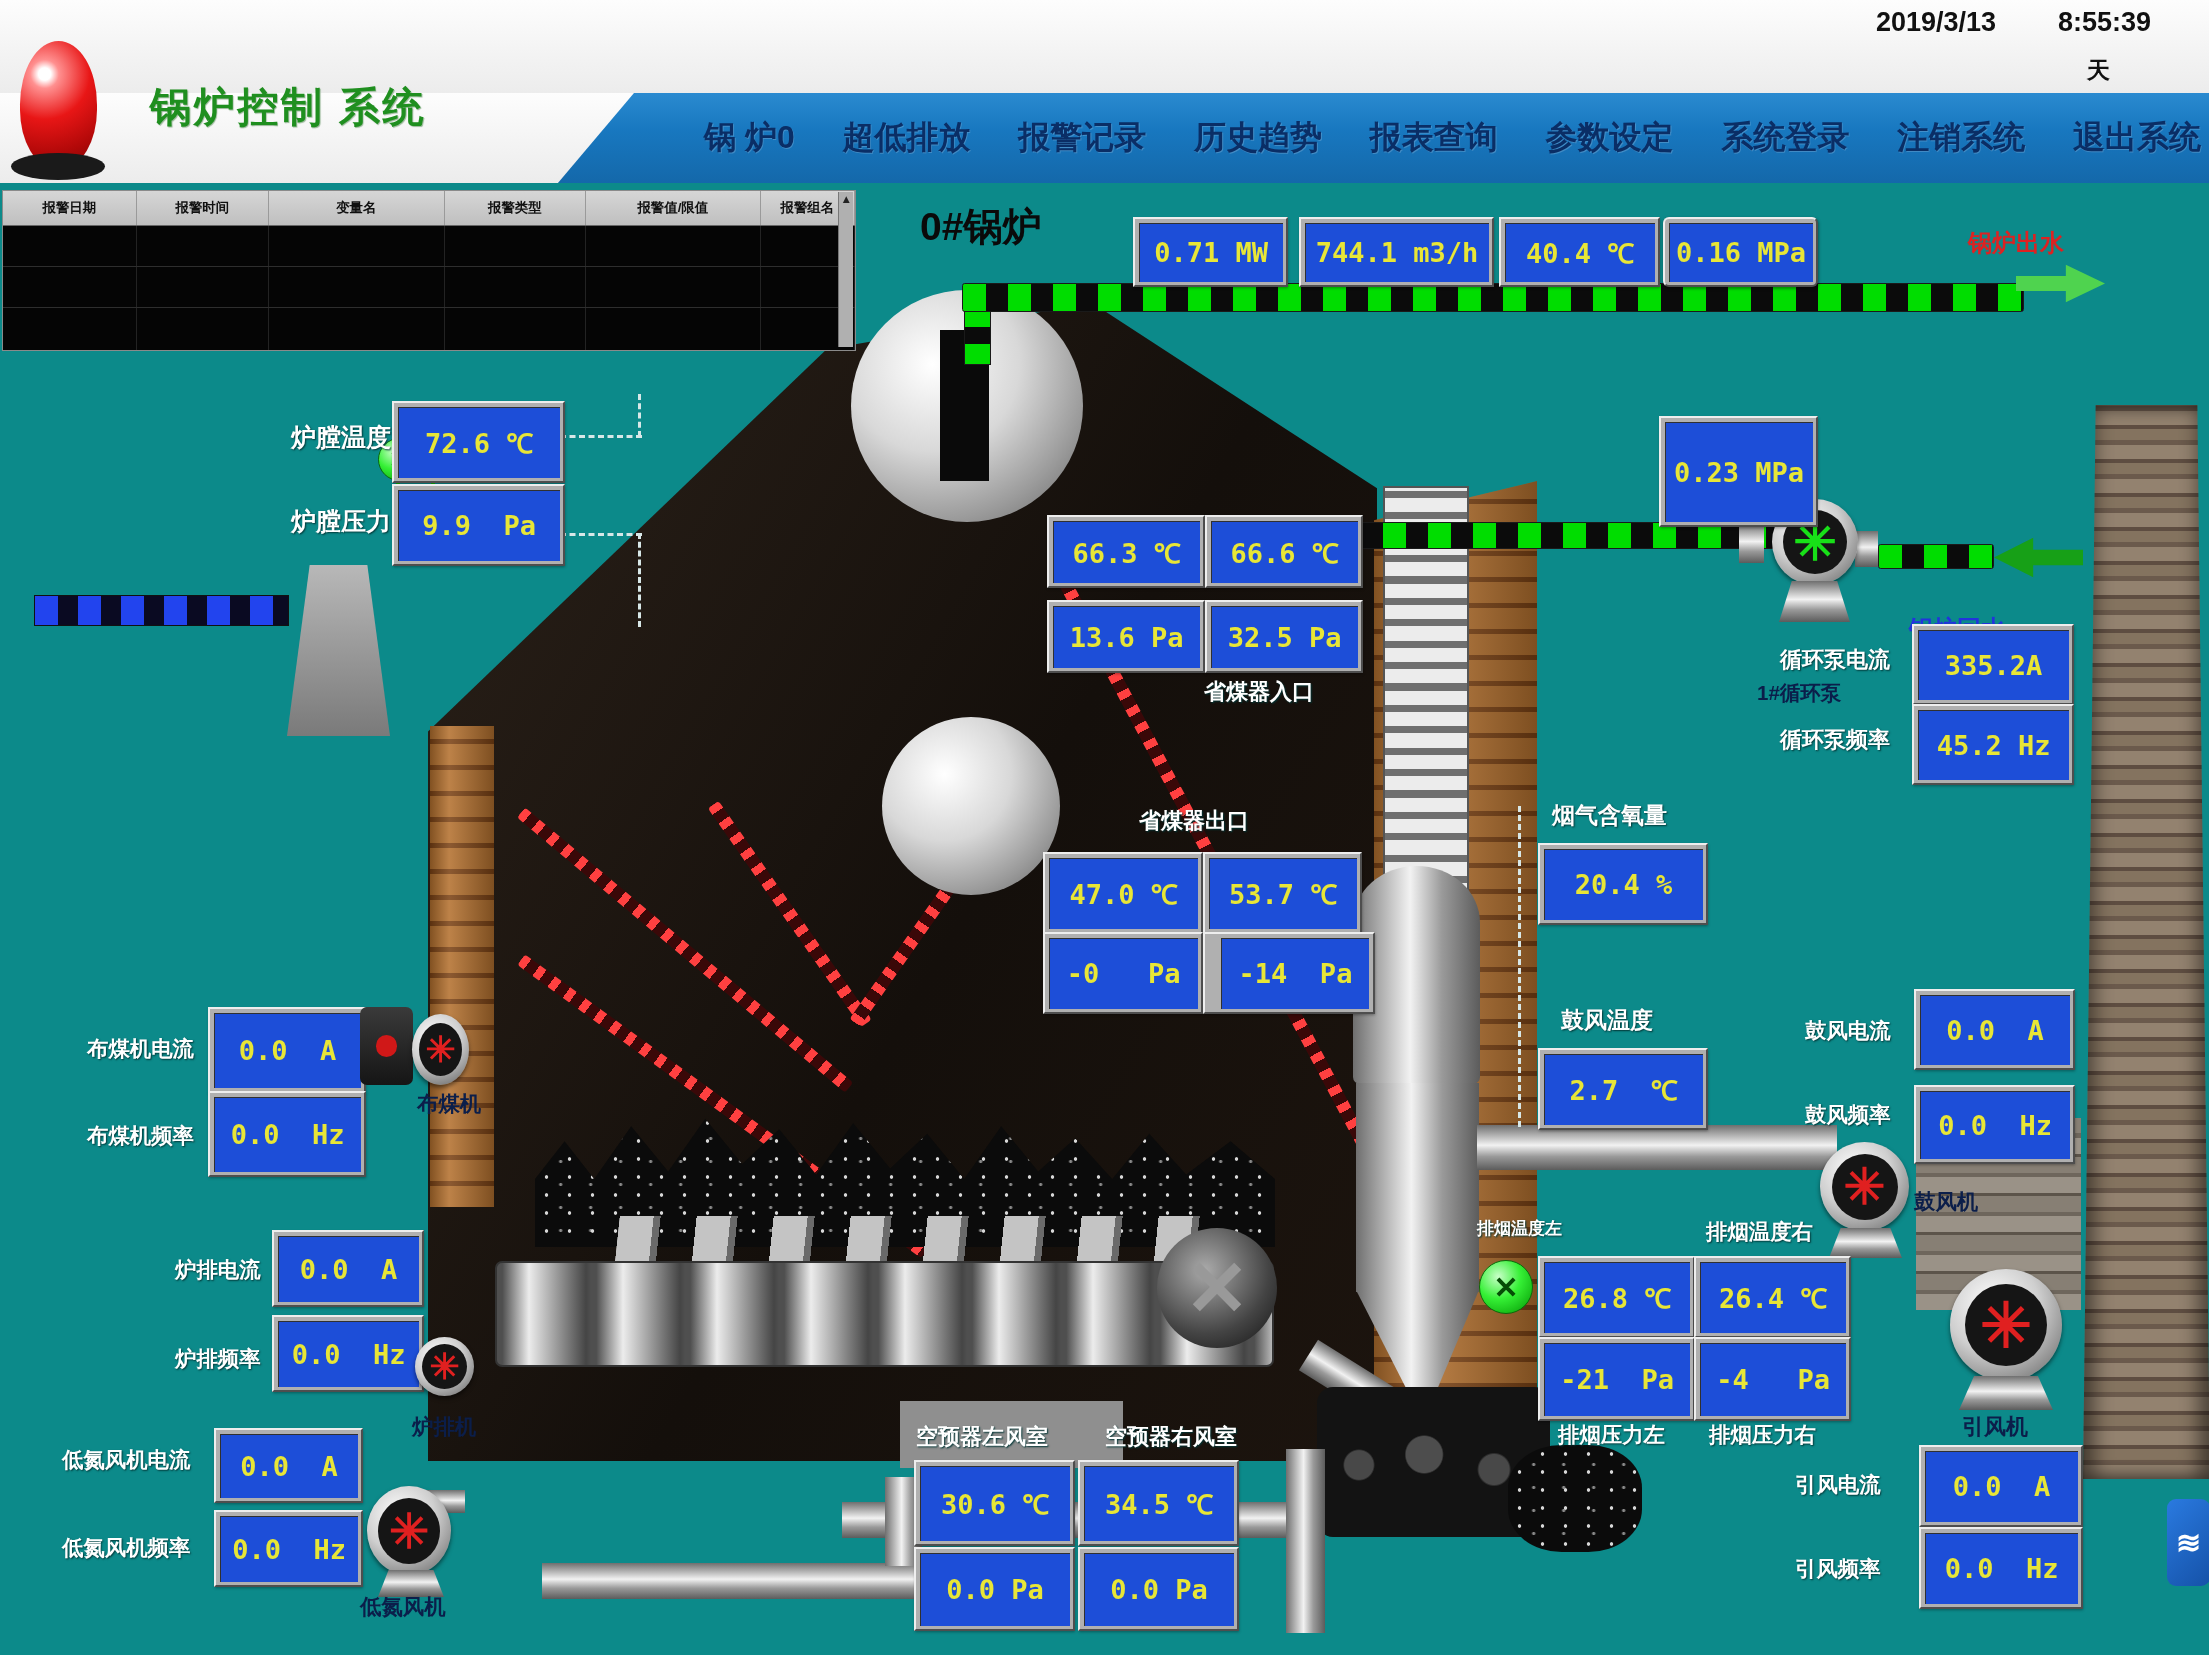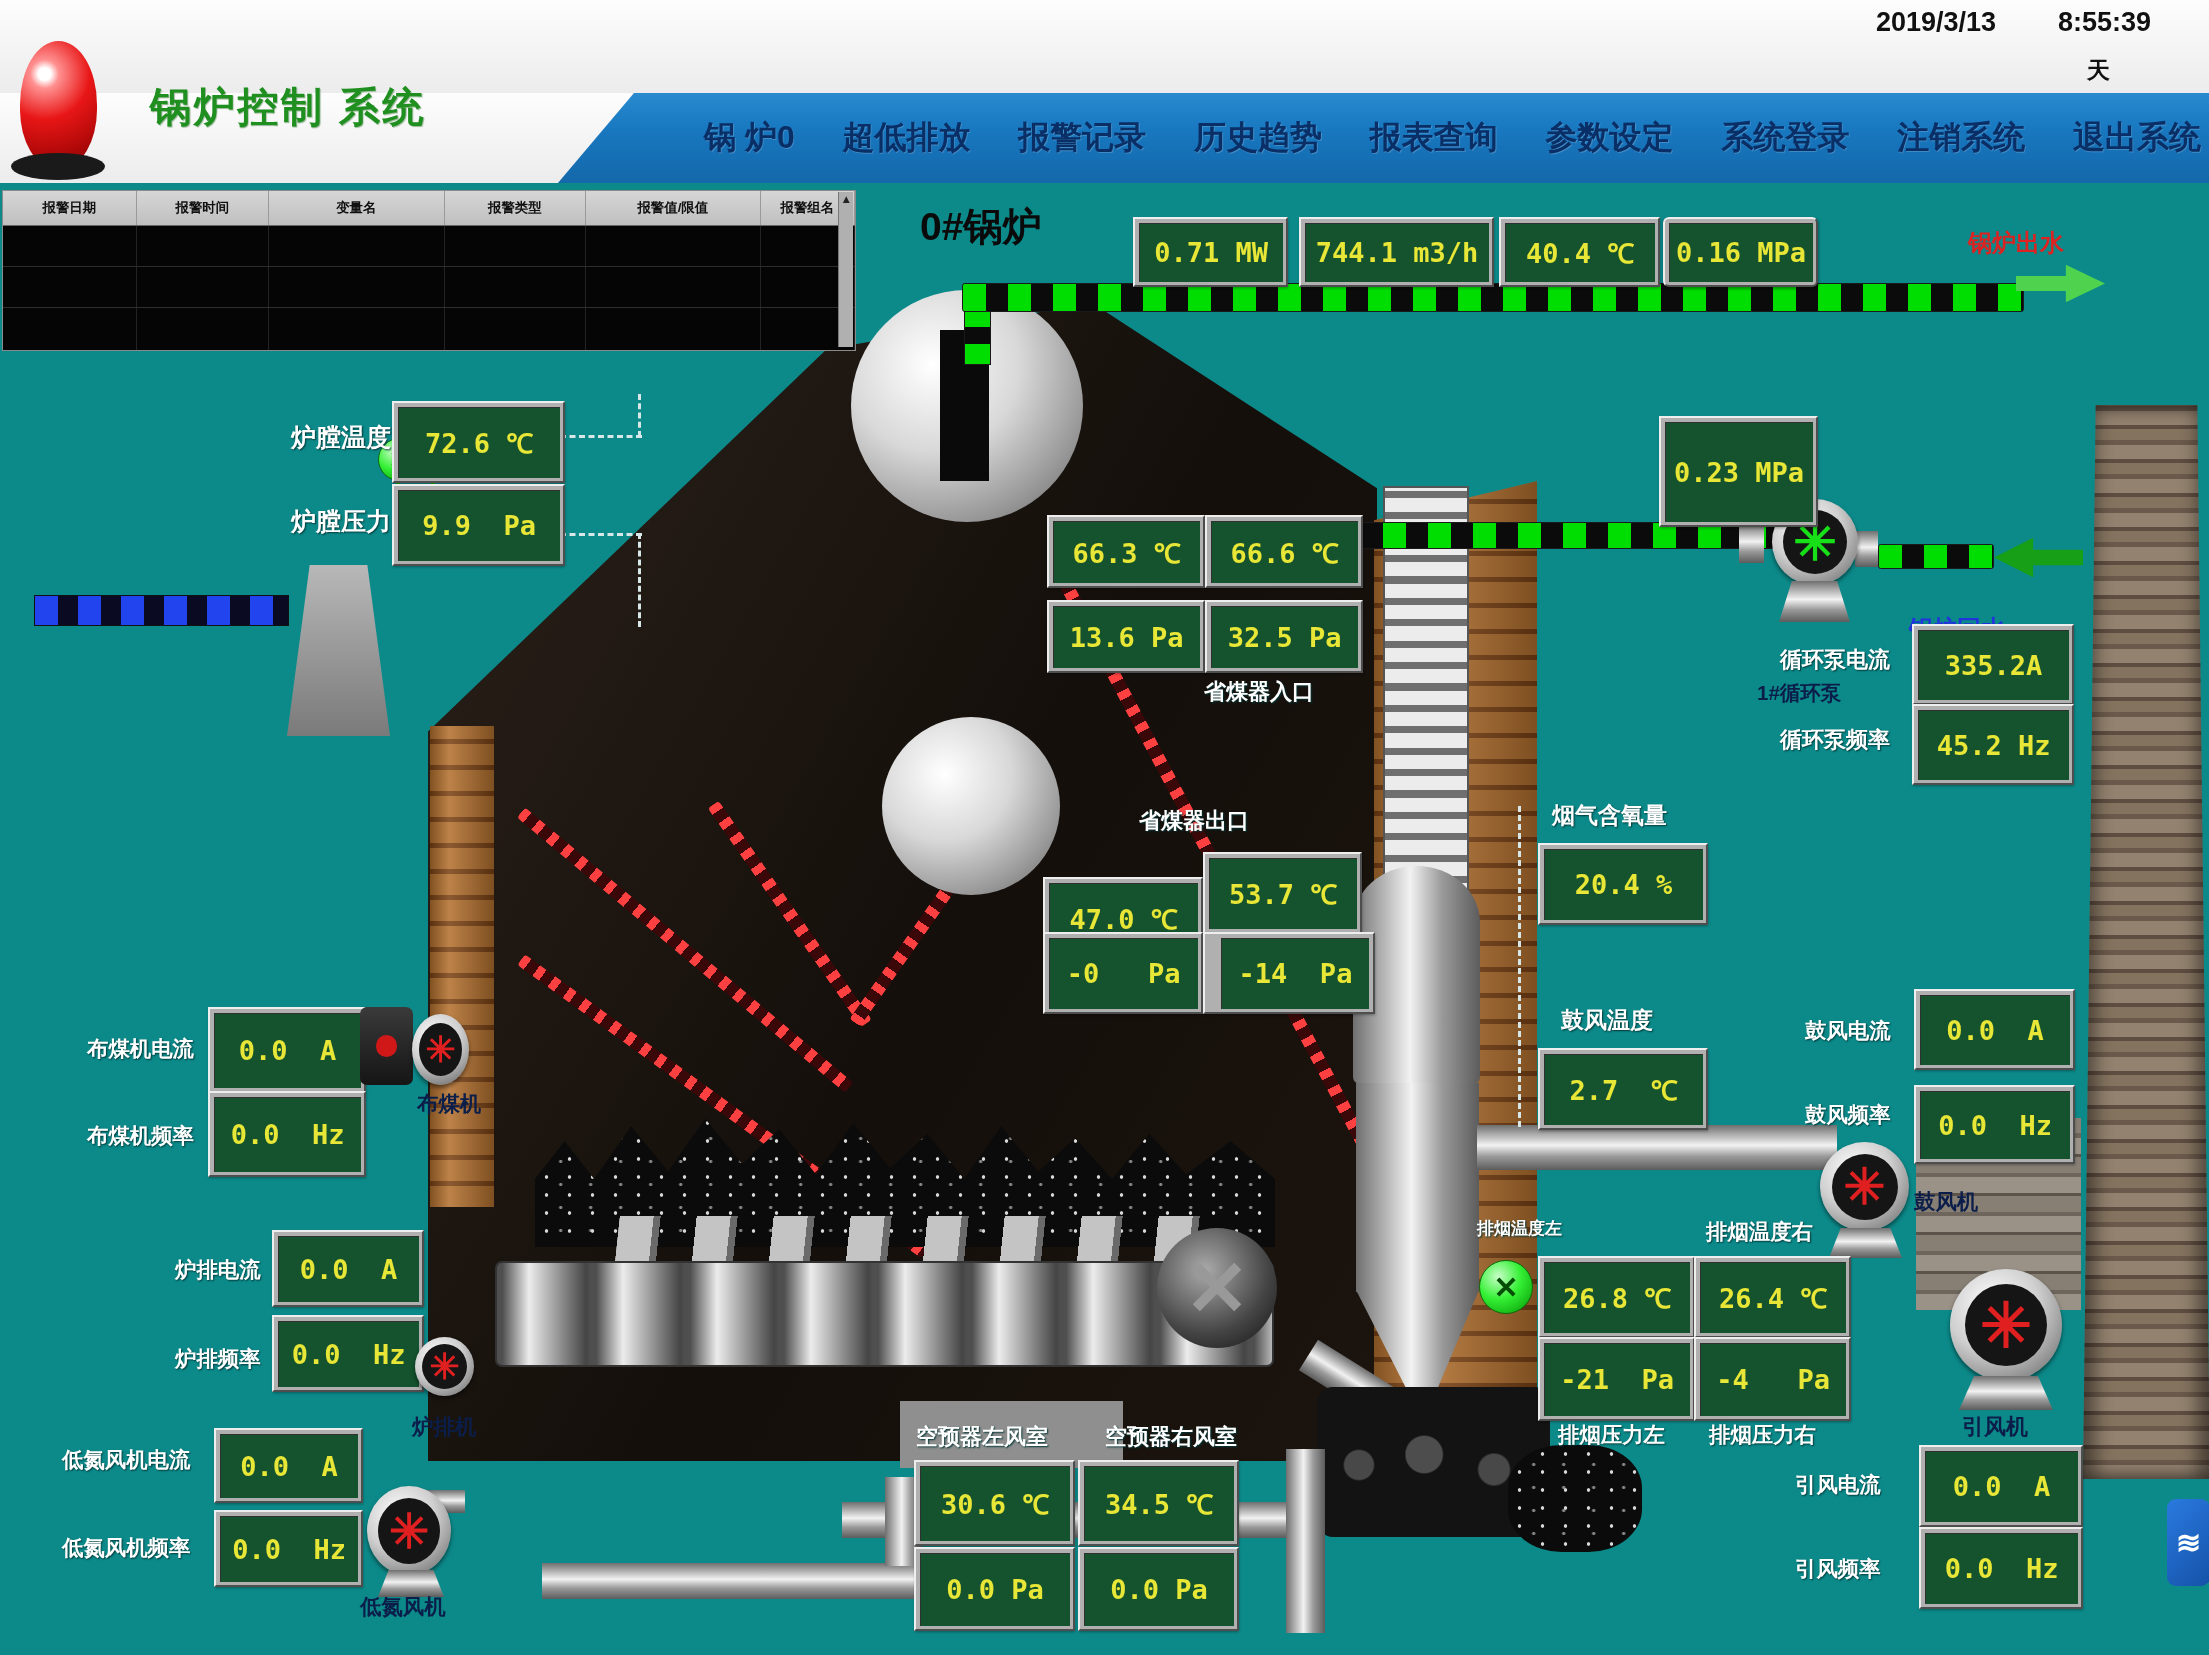--- a/index.html
+++ b/index.html
@@ -3,21 +3,21 @@
 <meta charset="utf-8">
 <style>
   html,body{margin:0;padding:0;background:#333;}
   #screen{position:relative;width:2210px;height:1656px;background:#0c8a8a;overflow:hidden;
           font-family:"Liberation Sans",sans-serif;}
   .abs{position:absolute;}
   
   .vb{background:#b0b0b0;border-top:2.7px solid #eeeeee;border-left:2.7px solid #eeeeee;
       border-right:2.7px solid #4e4e4e;border-bottom:2.7px solid #4e4e4e;padding:3.6px;display:flex;
       box-shadow:0.9px 1.8px 2.7px rgba(0,0,0,.35);}
-  .vb .in{flex:1;background:#14532d;color:#e8e636;display:flex;align-items:center;justify-content:center;
+  .vb .in{flex:1;background:#1d4ed8;color:#e8e636;display:flex;align-items:center;justify-content:center;
       font-weight:bold;font-size:27px;font-family:"DejaVu Sans Mono",monospace;white-space:pre;
       border-top:1.8px solid #303030;border-left:1.8px solid #303030;}
   .lb{color:#ffffff;font-weight:bold;font-size:23px;text-shadow:0.9px 0.9px 1.8px #033636;white-space:nowrap;}
   .lbd{color:#0b1e4a;font-weight:bold;font-size:21.4px;white-space:nowrap;}
   .pipeh{background:repeating-linear-gradient(90deg,#00dd00 0 23px,#0b0b0b 23px 45px);
          border:1.8px solid #1a1a1a;border-radius:2.7px;}
   .pipev{background:repeating-linear-gradient(0deg,#00dd00 0 19.6px,#0b0b0b 19.6px 37px);border:1.8px solid #1a1a1a;}
   .dashv{border-left:3.6px dashed #d8e8e8;}
   .dashh{border-top:3.6px dashed #d8e8e8;}
   .metal{background:linear-gradient(180deg,#6f6f6f,#f2f2f2 45%,#9a9a9a 70%,#5c5c5c);}
@@ -251,21 +251,21 @@
     </div>
   <div class="abs vb" style="left:1047px;top:600px;width:147px;height:62px;">
       <div class="in">13.6 Pa</div>
     </div>
   <div class="abs vb" style="left:1205px;top:600px;width:147px;height:62px;">
       <div class="in">32.5 Pa</div>
     </div>
   <div class="abs lb" style="left:1204px;top:677px;font-size:22px;">省煤器入口</div>
 
   <div class="abs lb" style="left:1139px;top:806px;font-size:22px;">省煤器出口</div>
-  <div class="abs vb" style="left:1043px;top:852px;width:149px;height:71px;margin-top:25px;">
+  <div class="abs vb" style="left:1043px;top:852px;width:149px;height:71px;">
       <div class="in">47.0 ℃</div>
     </div>
   <div class="abs vb" style="left:1203px;top:852px;width:148px;height:71px;">
       <div class="in">53.7 ℃</div>
     </div>
   <div class="abs vb" style="left:1043px;top:932px;width:149px;height:71px;">
       <div class="in">-0   Pa</div>
     </div>
   <div class="abs vb" style="left:1203px;top:932px;width:148px;height:71px;padding-left:16px;">
       <div class="in">-14  Pa</div>

